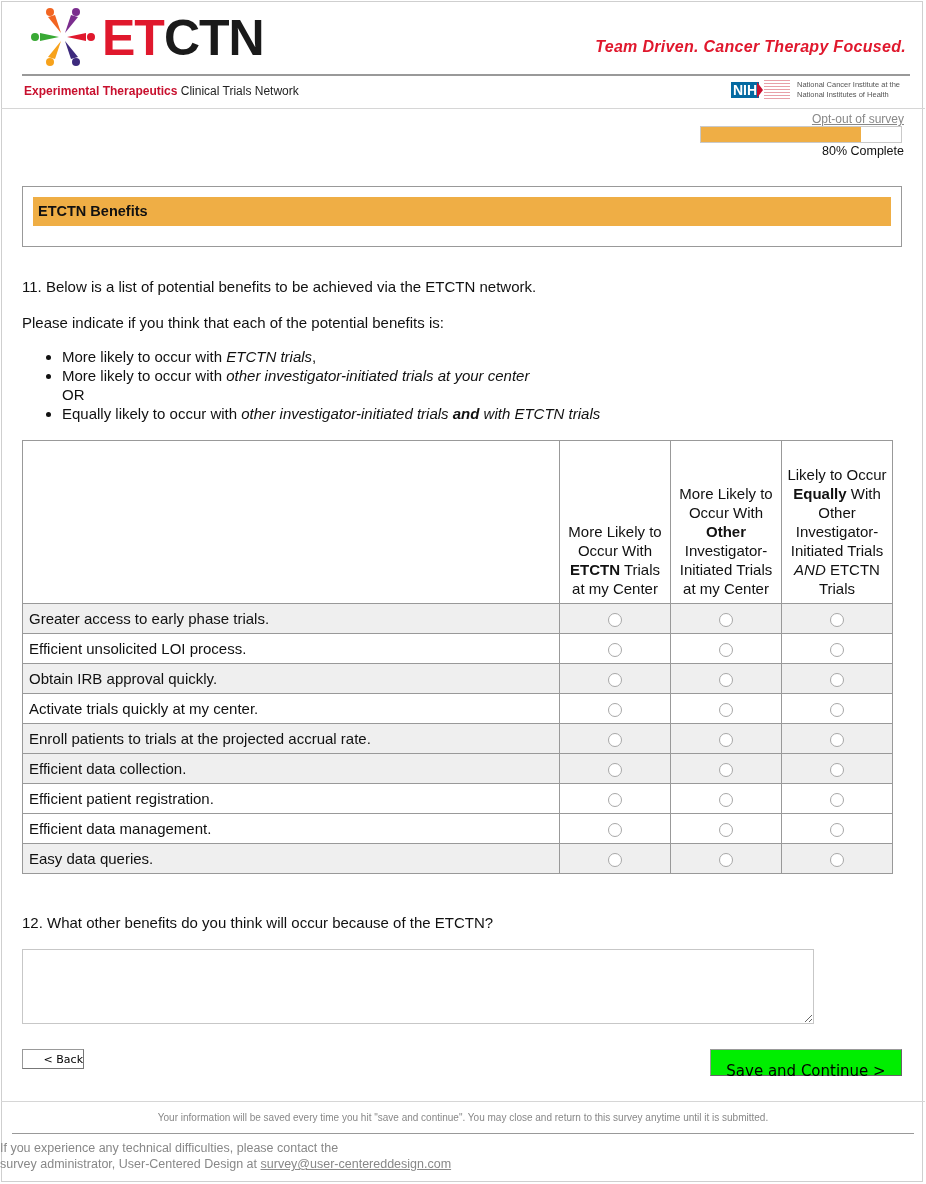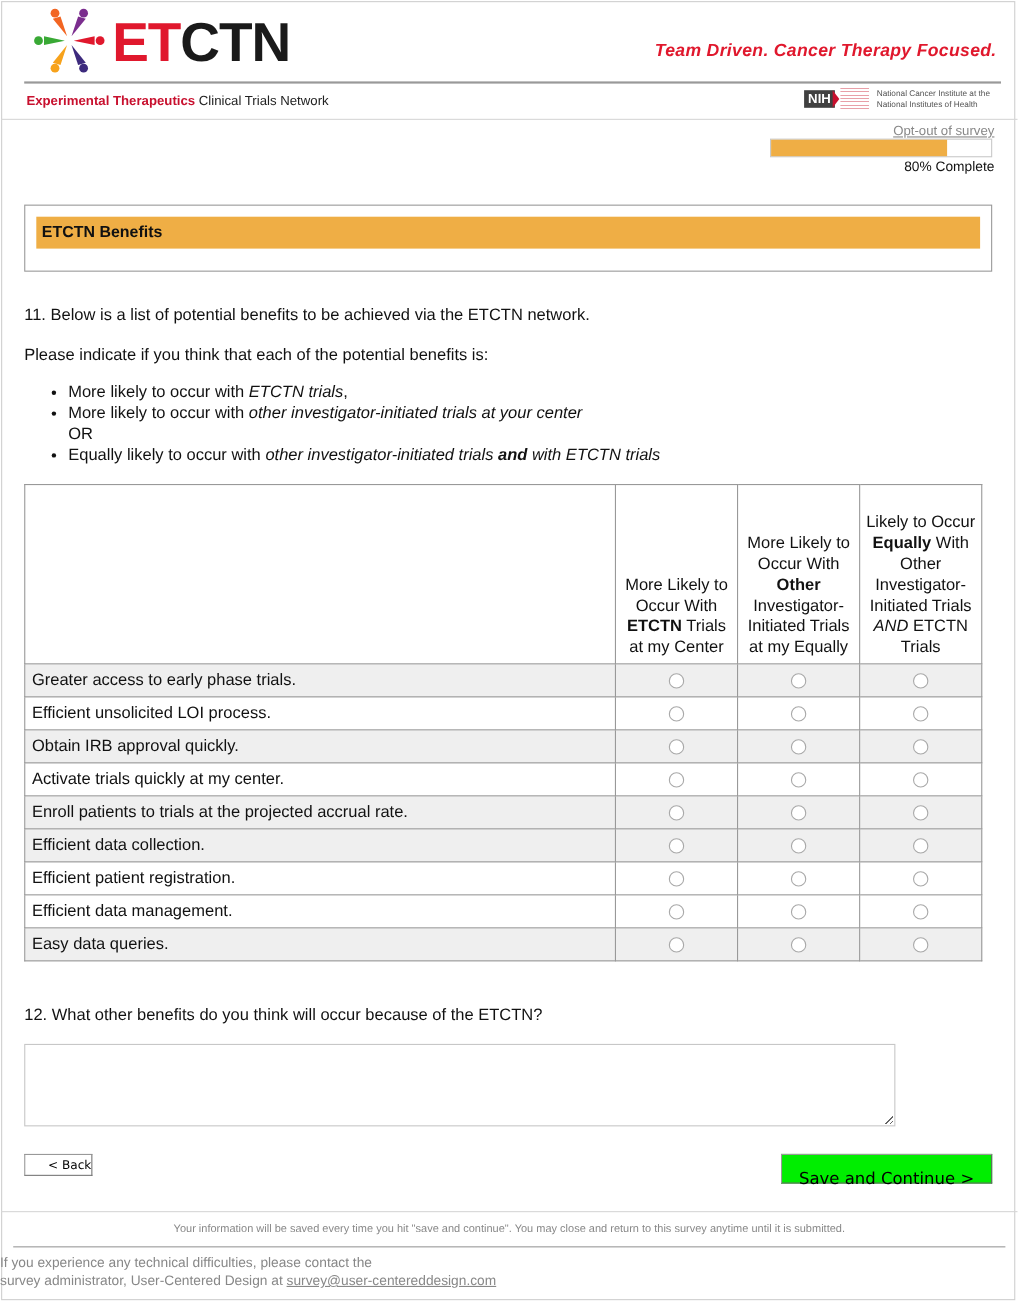--- a/index.html
+++ b/index.html
@@ -23,22 +23,22 @@
   .logo-text .ctn { color: #1a1a1a; }
   .tagline {
     position: absolute; right: 20px; top: 38px; color: #e0182d; font-style: italic;
     font-weight: bold; font-size: 16px; letter-spacing: 0.3px;
   }
   .header-rule { position: absolute; left: 22px; right: 16px; top: 74px; height: 0; border-top: 2px solid #999; }
   .network-name { position: absolute; left: 24px; top: 84px; font-size: 12px; color: #222; }
   .network-name .red { color: #c8102e; font-weight: bold; }
   .nih-block { position: absolute; left: 731px; top: 80px; height: 22px; }
   .nih-badge {
-    position: absolute; left: 0; top: 2px; width: 28px; height: 16px; background: #404040; color: #fff;
-    font-size: 12px; font-weight: bold; line-height: 16px; text-align: center;
+    position: absolute; left: 0; top: 2px; width: 28px; height: 16px; background: #0369a1; color: #fff;
+    font-size: 14px; font-weight: bold; line-height: 16px; text-align: center;
   }
   .nih-arrow {
     position: absolute; left: 26px; top: 2px; width: 0; height: 0;
     border-top: 8px solid transparent; border-bottom: 8px solid transparent; border-left: 6px solid #c8102e;
   }
   .nci-mark {
     position: absolute; left: 33px; top: 0px; width: 26px; height: 20px;
     background: repeating-linear-gradient(180deg, #e8a0a8 0 1px, #fff 1px 3px);
   }
   .nih-text { position: absolute; left: 66px; top: 0px; font-size: 7.5px; color: #555; line-height: 10px; white-space: nowrap; }
@@ -170,21 +170,21 @@
   <li><span>More likely to occur with </span><i>ETCTN trials</i><span>,</span></li>
   <li><span>More likely to occur with </span><i>other investigator-initiated trials at your center</i><span class="or">OR</span></li>
   <li><span>Equally likely to occur with </span><i>other investigator-initiated trials </i><b><i>and</i></b><i> with ETCTN trials</i></li>
 </ul>
 
 <table class="grid">
   <thead>
     <tr style="height:163px">
       <th class="blank"></th>
       <th class="col"><span>More Likely to Occur With </span><b>ETCTN</b><span> Trials at my Center</span></th>
-      <th class="col"><span>More Likely to Occur With </span><b>Other</b><span> Investigator-Initiated Trials at my Equally</span></th>
+      <th class="col"><span>More Likely to Occur With </span><b>Other</b><span> Investigator-Initiated Trials at my Center</span></th>
       <th class="col"><span>Likely to Occur </span><b>Equally</b><span> With Other Investigator-Initiated Trials </span><i>AND</i><span> ETCTN Trials</span></th>
     </tr>
   </thead>
   <tbody id="matrix-body">
     <tr class="row shade">
       <td class="label">Greater access to early phase trials.</td>
       <td class="radio-cell"><span class="radio"></span></td>
       <td class="radio-cell"><span class="radio"></span></td>
       <td class="radio-cell"><span class="radio"></span></td>
     </tr>

